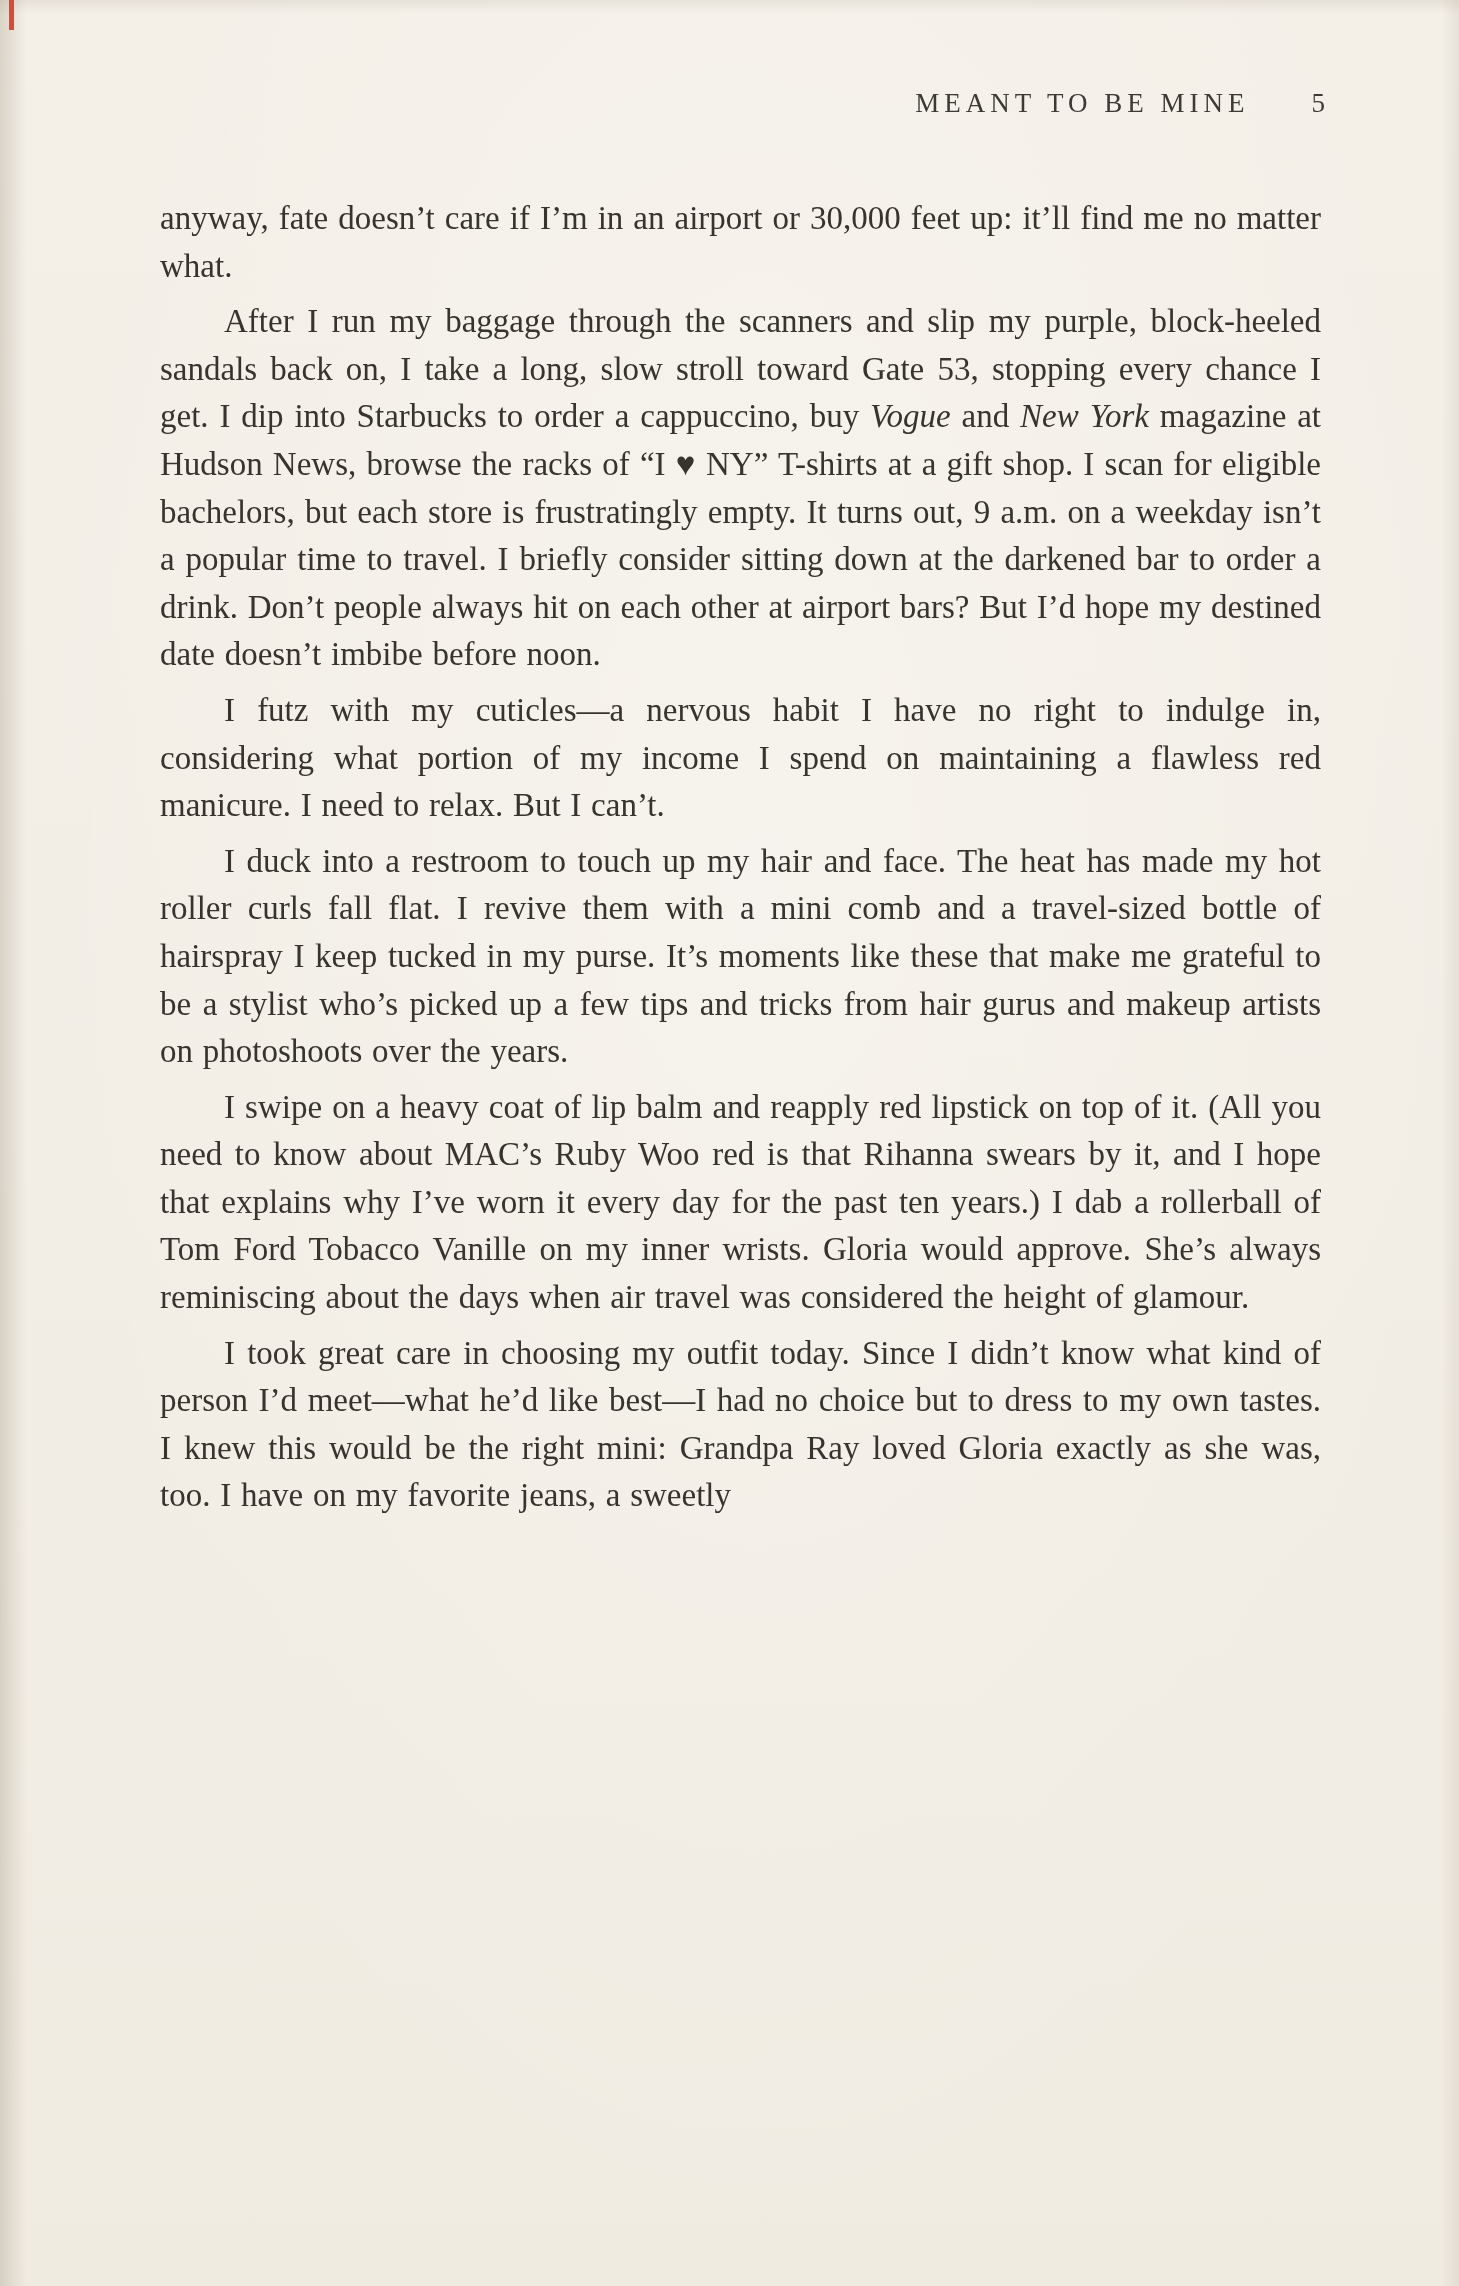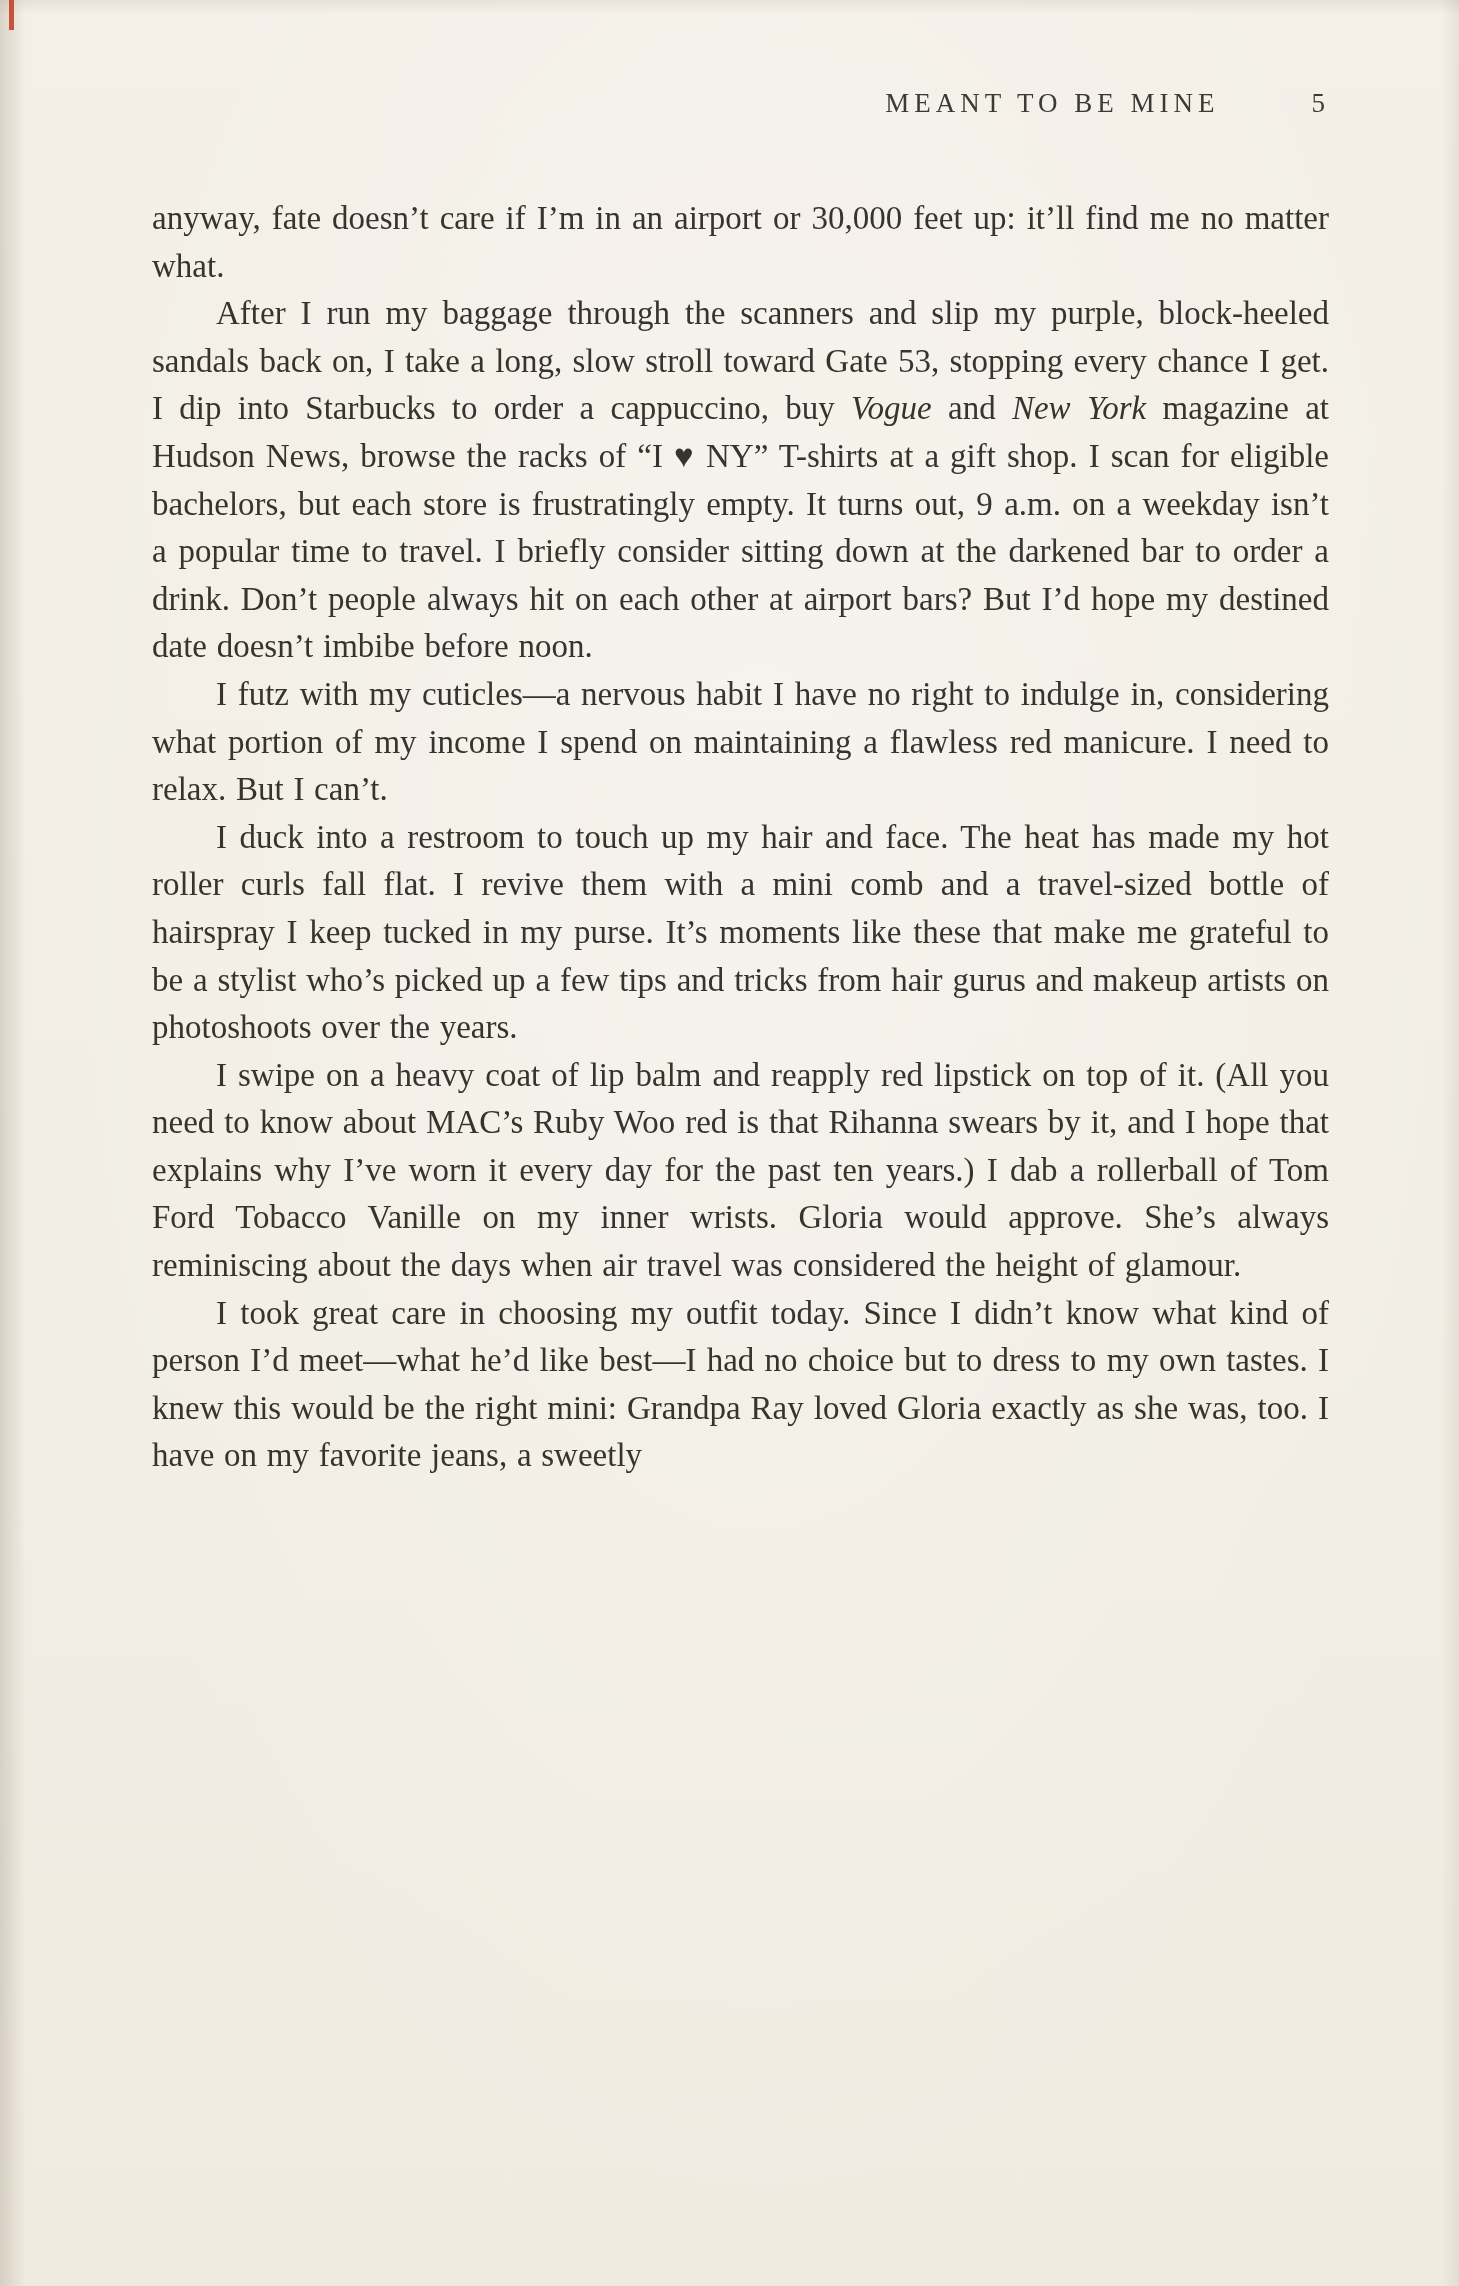--- a/index.html
+++ b/index.html
@@ -43,31 +43,31 @@
   .content {
     position: absolute;
     left: 152px;
     right: 130px;
     top: 88px;
   }
   .running-head {
     display: flex;
     justify-content: flex-end;
     align-items: flex-end;
-    gap: 92px;
+    gap: 62px;
     font-size: 27px;
     letter-spacing: 5px;
     color: #3c3a34;
     margin: 0 4px 76px 0;
   }
   .running-head .pagenum {
     letter-spacing: 0;
   }
   .body-text .para {
-    margin: 0;
+    margin: 8px;
     font-size: 33px;
     line-height: 47.6px;
     text-align: justify;
     text-indent: 64px;
     word-spacing: 1.5px;
     color: inherit;
   }
   .body-text .para.no-indent {
     text-indent: 0;
   }

